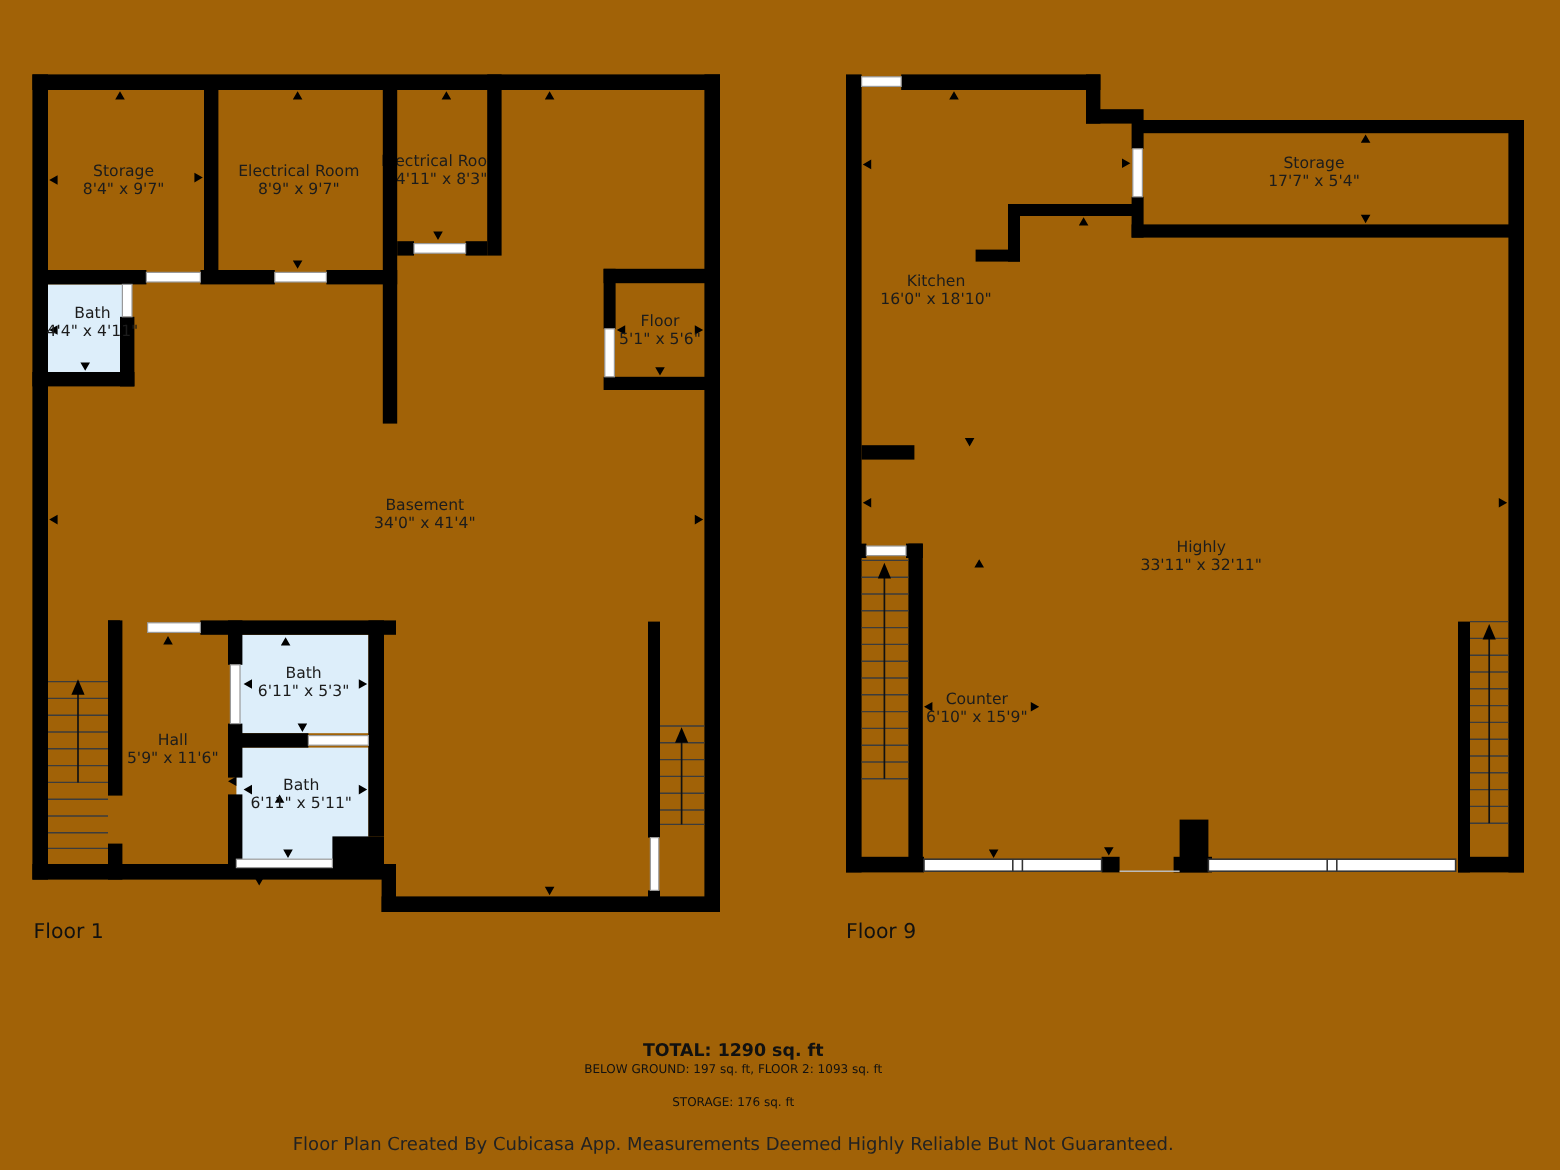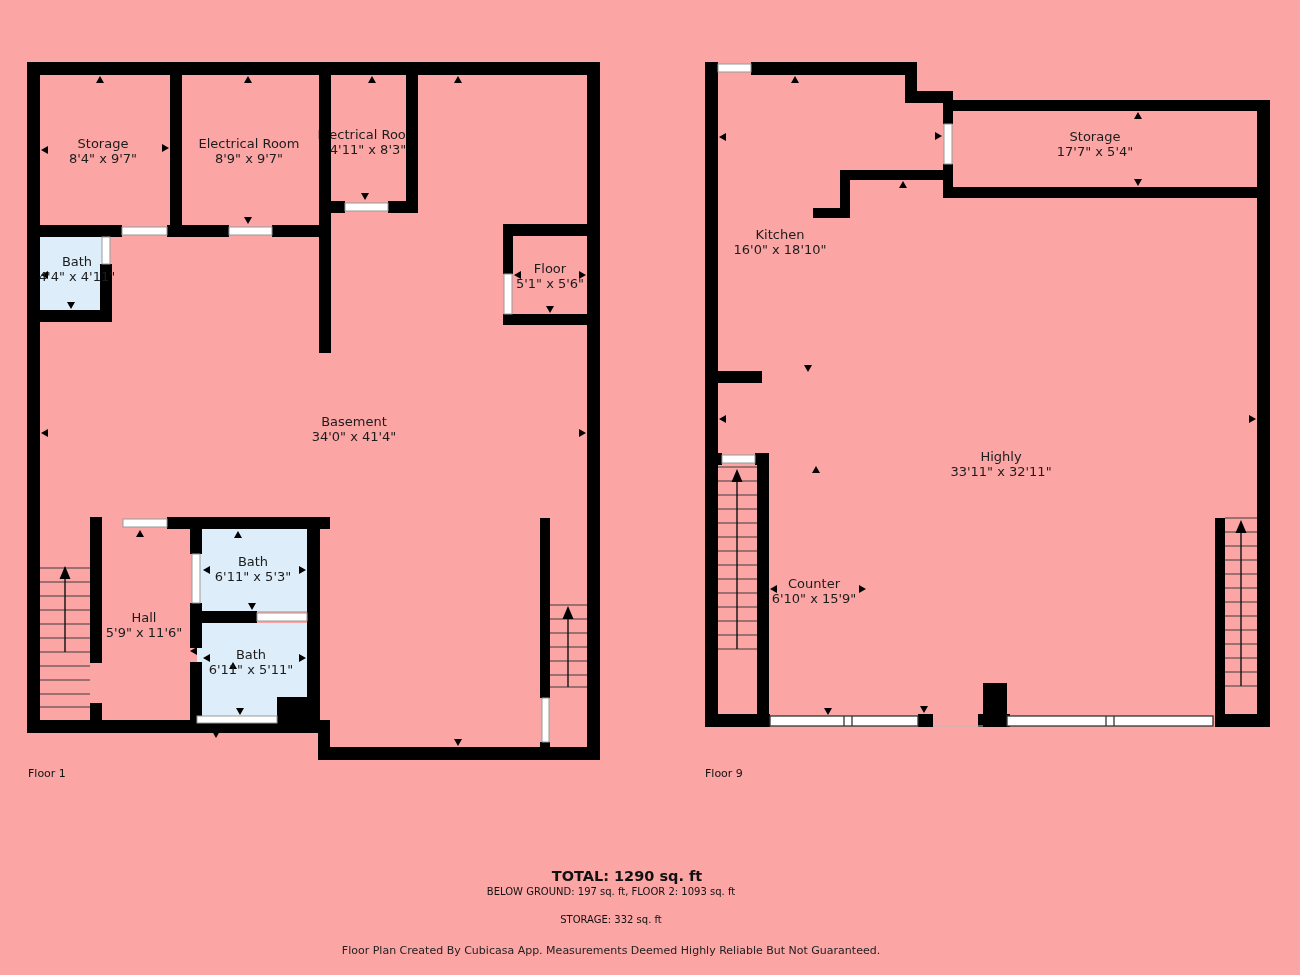--- a/index.html
+++ b/index.html
@@ -1,32 +1,32 @@
 <!DOCTYPE html>
 <html><head>
 <meta charset="utf-8">
 <style>
   html,body{margin:0;padding:0;background:#fff;}
-  #canvas{position:relative;width:1300px;height:975px;background:#fca5a5;overflow:hidden;
+  #canvas{position:relative;width:1300px;height:975px;background:#a16207;overflow:hidden;
           font-family:"DejaVu Sans","Liberation Sans",sans-serif;color:#1c1c1c;}
   #walls-svg{position:absolute;left:0;top:0;z-index:2;pointer-events:none;}
   .room-label{position:absolute;z-index:3;text-align:center;font-size:13px;line-height:14.5px;
               transform:translateX(-50%);white-space:nowrap;color:#1c1c1c;}
   .room-label.under{z-index:1;}
-  .floor-tag{position:absolute;z-index:3;font-size:11px;color:#111;}
+  .floor-tag{position:absolute;z-index:3;font-size:17px;color:#111;}
   .sum-line{position:absolute;left:0;width:1222px;text-align:center;z-index:5;font-size:10px;
             line-height:14px;color:#111;}
-  .sum-total{font-weight:bold;font-size:14.5px;padding-left:16px;}
+  .sum-total{font-weight:bold;font-size:14.5px;}
   .watermark{position:absolute;left:370px;top:914px;width:540px;height:29px;z-index:4;
              display:flex;align-items:center;justify-content:center;
              background:linear-gradient(90deg,rgba(214,214,214,0) 0%,rgba(211,211,211,.75) 8%,rgba(211,211,211,.75) 92%,rgba(214,214,214,0) 100%);}
   .watermark span{font-size:19px;letter-spacing:.5px;color:#e6e6e6;white-space:nowrap;
                   text-shadow:0 1px 2px rgba(110,110,110,.85),0 -1px 1px rgba(140,140,140,.6);}
   .disclaimer{position:absolute;left:0;top:944px;width:1222px;text-align:center;z-index:5;
-              font-size:11px;color:#222;}
+              font-size:15px;color:#222;}
 </style>
 </head>
 <body>
 
 <div id="canvas">
 
   <div class="room-label" style="left:103px;top:137px">
     <div>Storage</div>
     <div>8'4" x 9'7"</div>
   </div>
@@ -206,16 +206,16 @@
     <g fill="#000">
       <path d="M41 150l7 -4v8zM41 433l7 -4v8zM41 275l7 -4v8zM514 275l7 -4v8zM203 570l7 -4v8zM203 658l7 -4v8zM190 651l7 -4v8zM719 137l7 -4v8zM719 419l7 -4v8zM770 589l7 -4v8z"></path>
     </g>
     <g fill="#000">
       <path d="M586 433l-7 -4v8zM586 275l-7 -4v8zM306 570l-7 -4v8zM306 658l-7 -4v8zM169 148l-7 -4v8zM942 136l-7 -4v8zM1256 419l-7 -4v8zM866 589l-7 -4v8z"></path>
     </g>
   </svg>
 
   <div class="sum-line sum-total" style="top:869px">TOTAL: 1290 sq. ft</div>
   <div class="sum-line" style="top:885px">BELOW GROUND: 197 sq. ft, FLOOR 2: 1093 sq. ft</div>
-  <div class="sum-line" style="top:913px">STORAGE: 332 sq. ft</div>
+  <div class="sum-line" style="top:913px">STORAGE: 176 sq. ft</div>
   <div class="disclaimer">Floor Plan Created By Cubicasa App. Measurements Deemed Highly Reliable But Not Guaranteed.</div>
 
 </div>
 
 </body></html>

